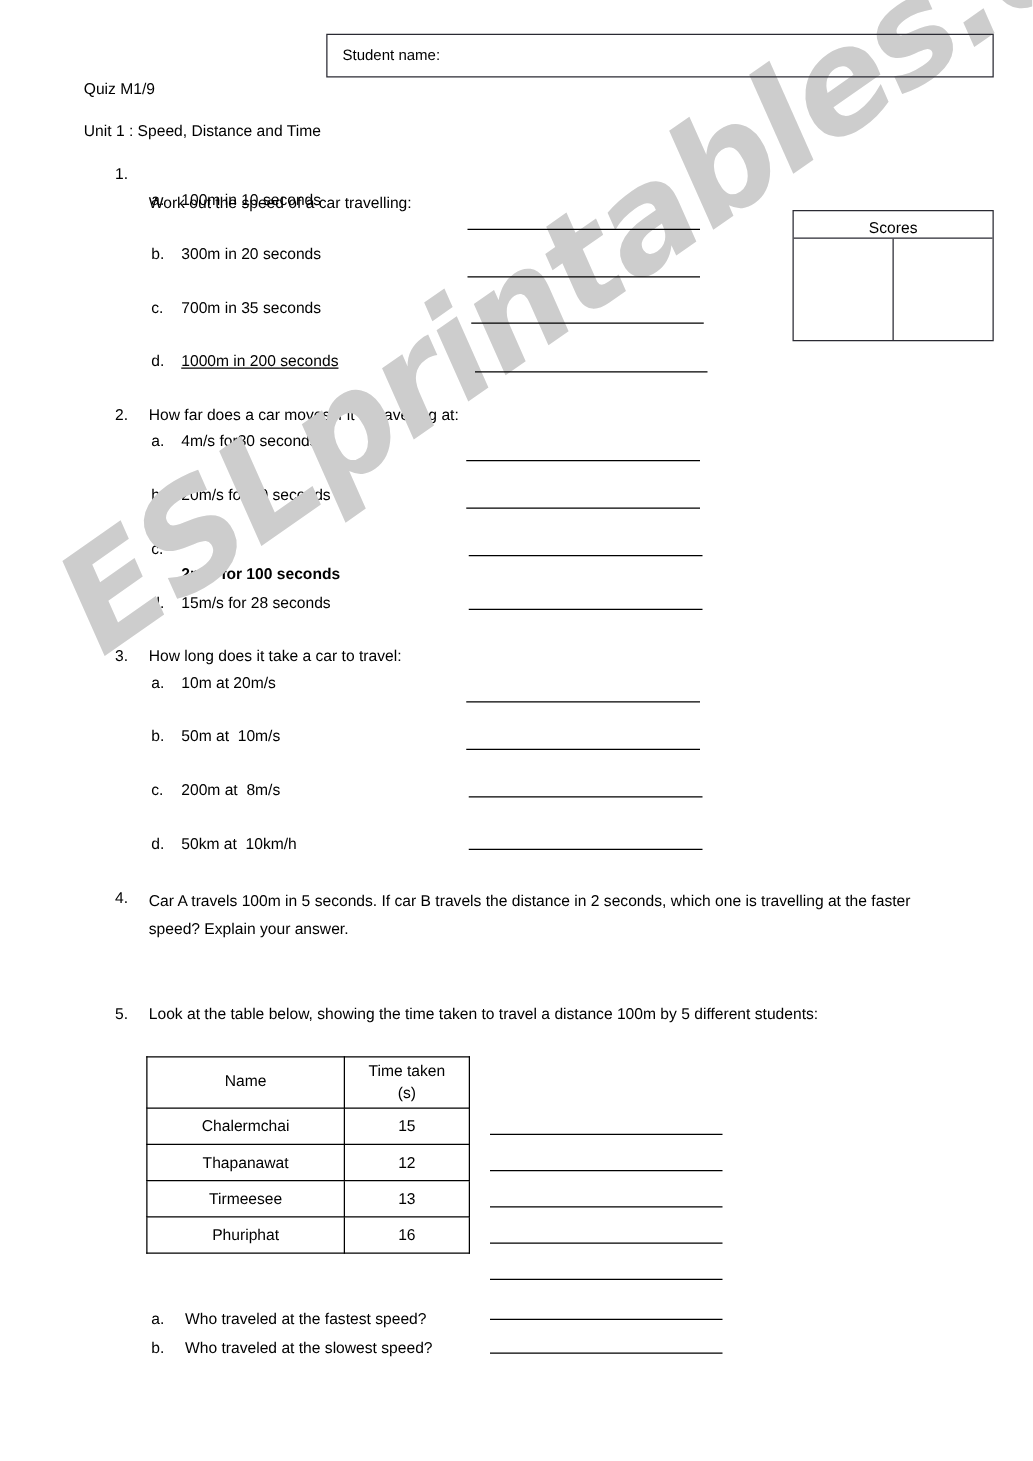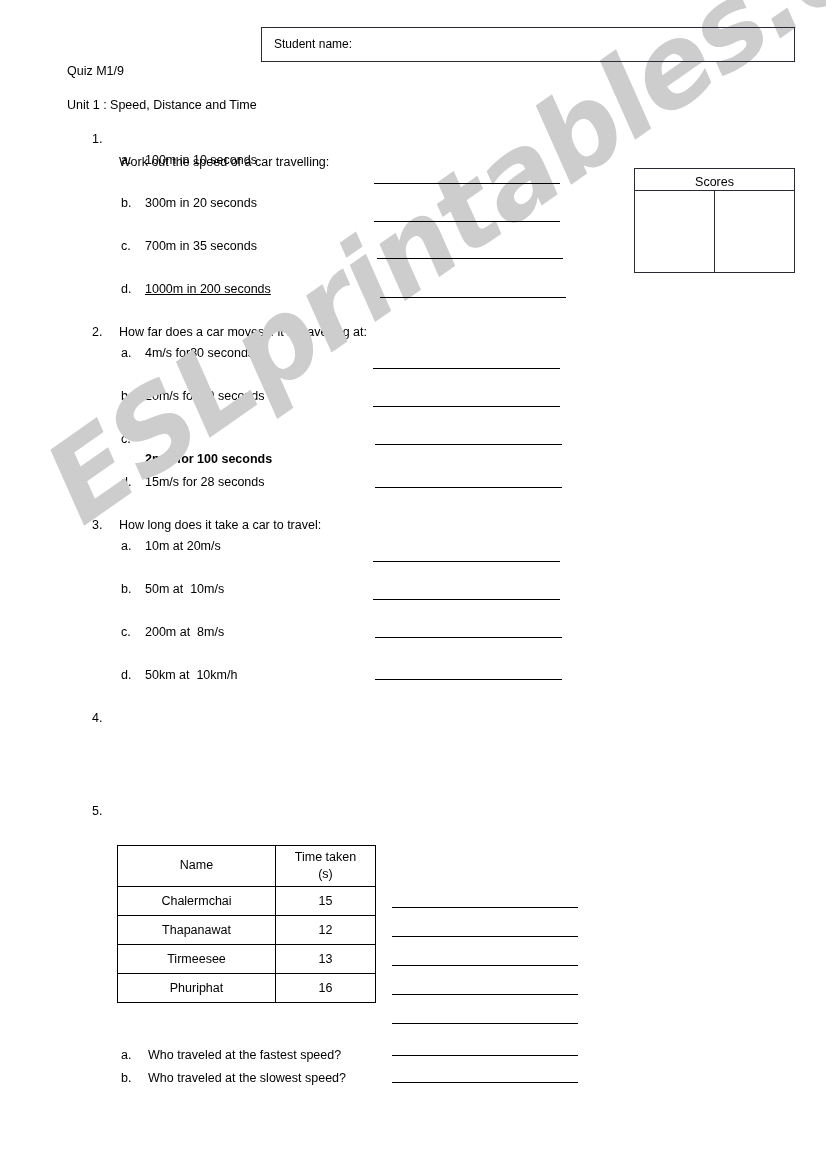--- a/index.html
+++ b/index.html
@@ -228,22 +228,24 @@
 
   <div class="sub-let" style="left:121px; top:625px;">c.</div>
   <div class="sub-text" style="left:145px; top:625px;">200m at  8m/s</div>
   <div class="rule" style="left:375px; top:637px; width:187px;"></div>
 
   <div class="sub-let" style="left:121px; top:668px;">d.</div>
   <div class="sub-text" style="left:145px; top:668px;">50km at  10km/h</div>
   <div class="rule" style="left:375px; top:679px; width:187px;"></div>
 
   <div class="q-num" style="left:92px; top:711px;">4.</div>
+  <div class="q-text wrap" style="left:119px; top:711px; width:622px;">Car A travels 100m  in 5 seconds. If  car B travels the distance in 2 seconds, which one is travelling at the faster speed? Explain your answer.</div>
 
   <div class="q-num" style="left:92px; top:804px;">5.</div>
+  <div class="q-text" style="left:119px; top:804px;">Look at the table below, showing the time taken to travel a distance 100m by 5 different students:</div>
 
   <table class="data-table">
     <thead>
       <tr>
         <th class="col-name">
           <div>Name</div>
         </th>
         <th class="col-time">
           <div>Time taken</div>
           <div>(s)</div>

